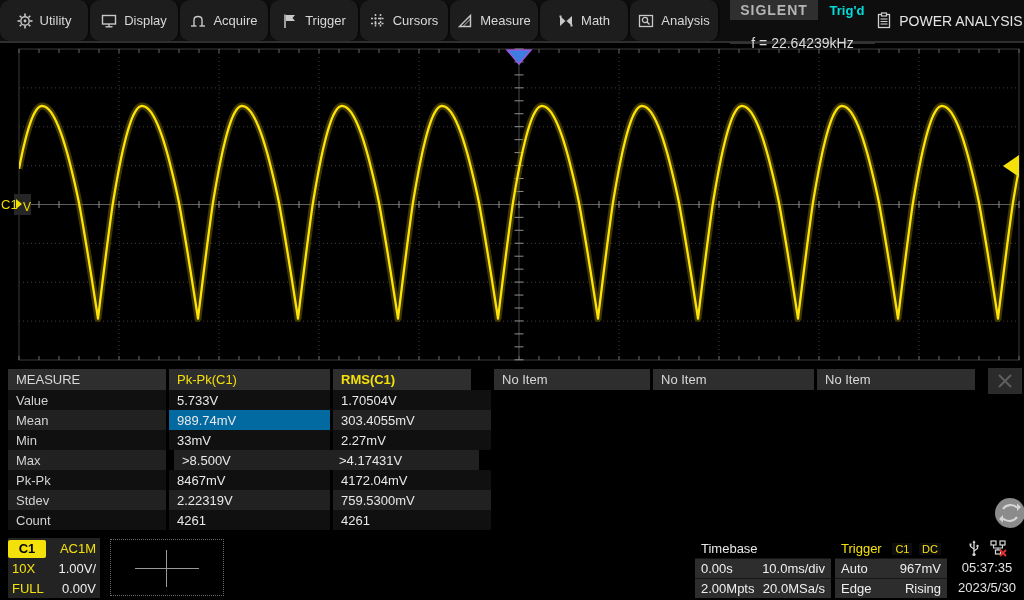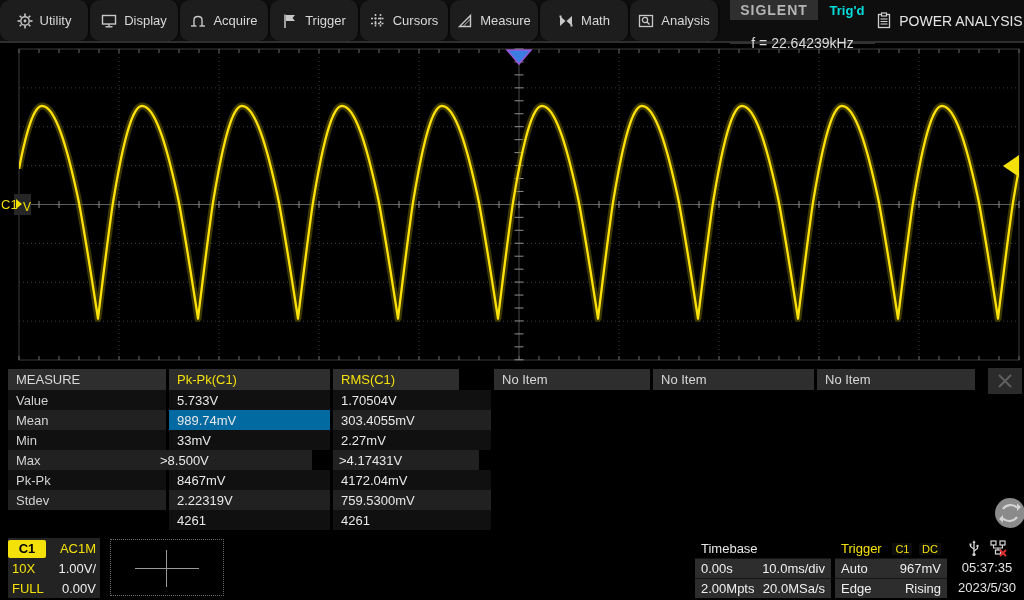--- a/index.html
+++ b/index.html
@@ -389,21 +389,21 @@
     <rect x="14" y="151" width="17" height="21" fill="#262626"></rect>
     <text id="c1-marker-text" x="1" y="166" font-size="13" fill="#f0df00" font-family="Liberation Sans, sans-serif">C1</text>
     <polygon points="16,156 16,166 22,161" fill="#f0df00"></polygon>
     <text id="c1-marker-unit" x="23" y="168" font-size="12" fill="#f0df00" font-family="Liberation Sans, sans-serif">V</text>
   </g>
 </svg>
 
 <div id="mt-header">
     <div class="mt-cell" style="left: 8px; width: 158px;">MEASURE</div>
     <div class="mt-cell active" style="left: 169px; width: 161px;">Pk-Pk(C1)</div>
-    <div class="mt-cell active" style="left: 333px; width: 126px;">RMS(C1)</div>
+    <div class="mt-cell active" style="left: 333px; width: 138px; font-weight: bold;">RMS(C1)</div>
     <div class="mt-cell" style="left: 494px; width: 156px;">No Item</div>
     <div class="mt-cell" style="left: 653px; width: 161px;">No Item</div>
     <div class="mt-cell" style="left: 817px; width: 158px;">No Item</div>
   </div>
 <div id="mt-rows">
     <div class="mt-row" style="top: 390px;">
       <div class="mt-cell lbl" style="left: 8px; width: 158px; background: rgb(16, 16, 16);">Value</div>
       <div class="mt-cell " style="left: 169px; width: 161px; background: rgb(16, 16, 16);">5.733V</div>
       <div class="mt-cell " style="left: 333px; width: 158px; background: rgb(16, 16, 16);">1.70504V</div>
     </div>
@@ -412,34 +412,35 @@
       <div class="mt-cell " style="left: 169px; width: 161px; background: #0369a1;">989.74mV</div>
       <div class="mt-cell " style="left: 333px; width: 158px; background: rgb(33, 33, 33);">303.4055mV</div>
     </div>
     <div class="mt-row" style="top: 430px;">
       <div class="mt-cell lbl" style="left: 8px; width: 158px; background: rgb(16, 16, 16);">Min</div>
       <div class="mt-cell " style="left: 169px; width: 161px; background: rgb(16, 16, 16);">33mV</div>
       <div class="mt-cell " style="left: 333px; width: 158px; background: rgb(16, 16, 16);">2.27mV</div>
     </div>
     <div class="mt-row" style="top: 450px;">
       <div class="mt-cell lbl" style="left: 8px; width: 158px; background: rgb(33, 33, 33);">Max</div>
-      <div class="mt-cell " style="left: 152px; width: 160px; background: rgb(33, 33, 33);">&gt;8.500V</div>
+      <div class="mt-cell " style="left: 174px; width: 160px; background: rgb(33, 33, 33);">&gt;8.500V</div>
       <div class="mt-cell " style="left: 333px; width: 146px; background: rgb(33, 33, 33); padding-left: 6px;">&gt;4.17431V</div>
     </div>
     <div class="mt-row" style="top: 470px;">
       <div class="mt-cell lbl" style="left: 8px; width: 158px; background: rgb(16, 16, 16);">Pk-Pk</div>
       <div class="mt-cell " style="left: 169px; width: 161px; background: rgb(16, 16, 16);">8467mV</div>
       <div class="mt-cell " style="left: 333px; width: 158px; background: rgb(16, 16, 16);">4172.04mV</div>
     </div>
     <div class="mt-row" style="top: 490px;">
       <div class="mt-cell lbl" style="left: 8px; width: 158px; background: rgb(33, 33, 33);">Stdev</div>
       <div class="mt-cell " style="left: 169px; width: 161px; background: rgb(33, 33, 33);">2.22319V</div>
       <div class="mt-cell " style="left: 333px; width: 158px; background: rgb(33, 33, 33);">759.5300mV</div>
     </div>
     <div class="mt-row" style="top: 510px;">
+      <div class="mt-cell lbl" style="left: 8px; width: 158px; background: rgb(16, 16, 16);">Count</div>
       <div class="mt-cell " style="left: 169px; width: 161px; background: rgb(16, 16, 16);">4261</div>
       <div class="mt-cell " style="left: 333px; width: 158px; background: rgb(16, 16, 16);">4261</div>
     </div>
   </div>
 <div id="mt-close">
   <svg width="16" height="16" viewBox="0 0 16 16">
     <line x1="2" y1="2" x2="14" y2="14" stroke="#5f5f5f" stroke-width="2"></line>
     <line x1="14" y1="2" x2="2" y2="14" stroke="#5f5f5f" stroke-width="2"></line>
   </svg>
 </div>

